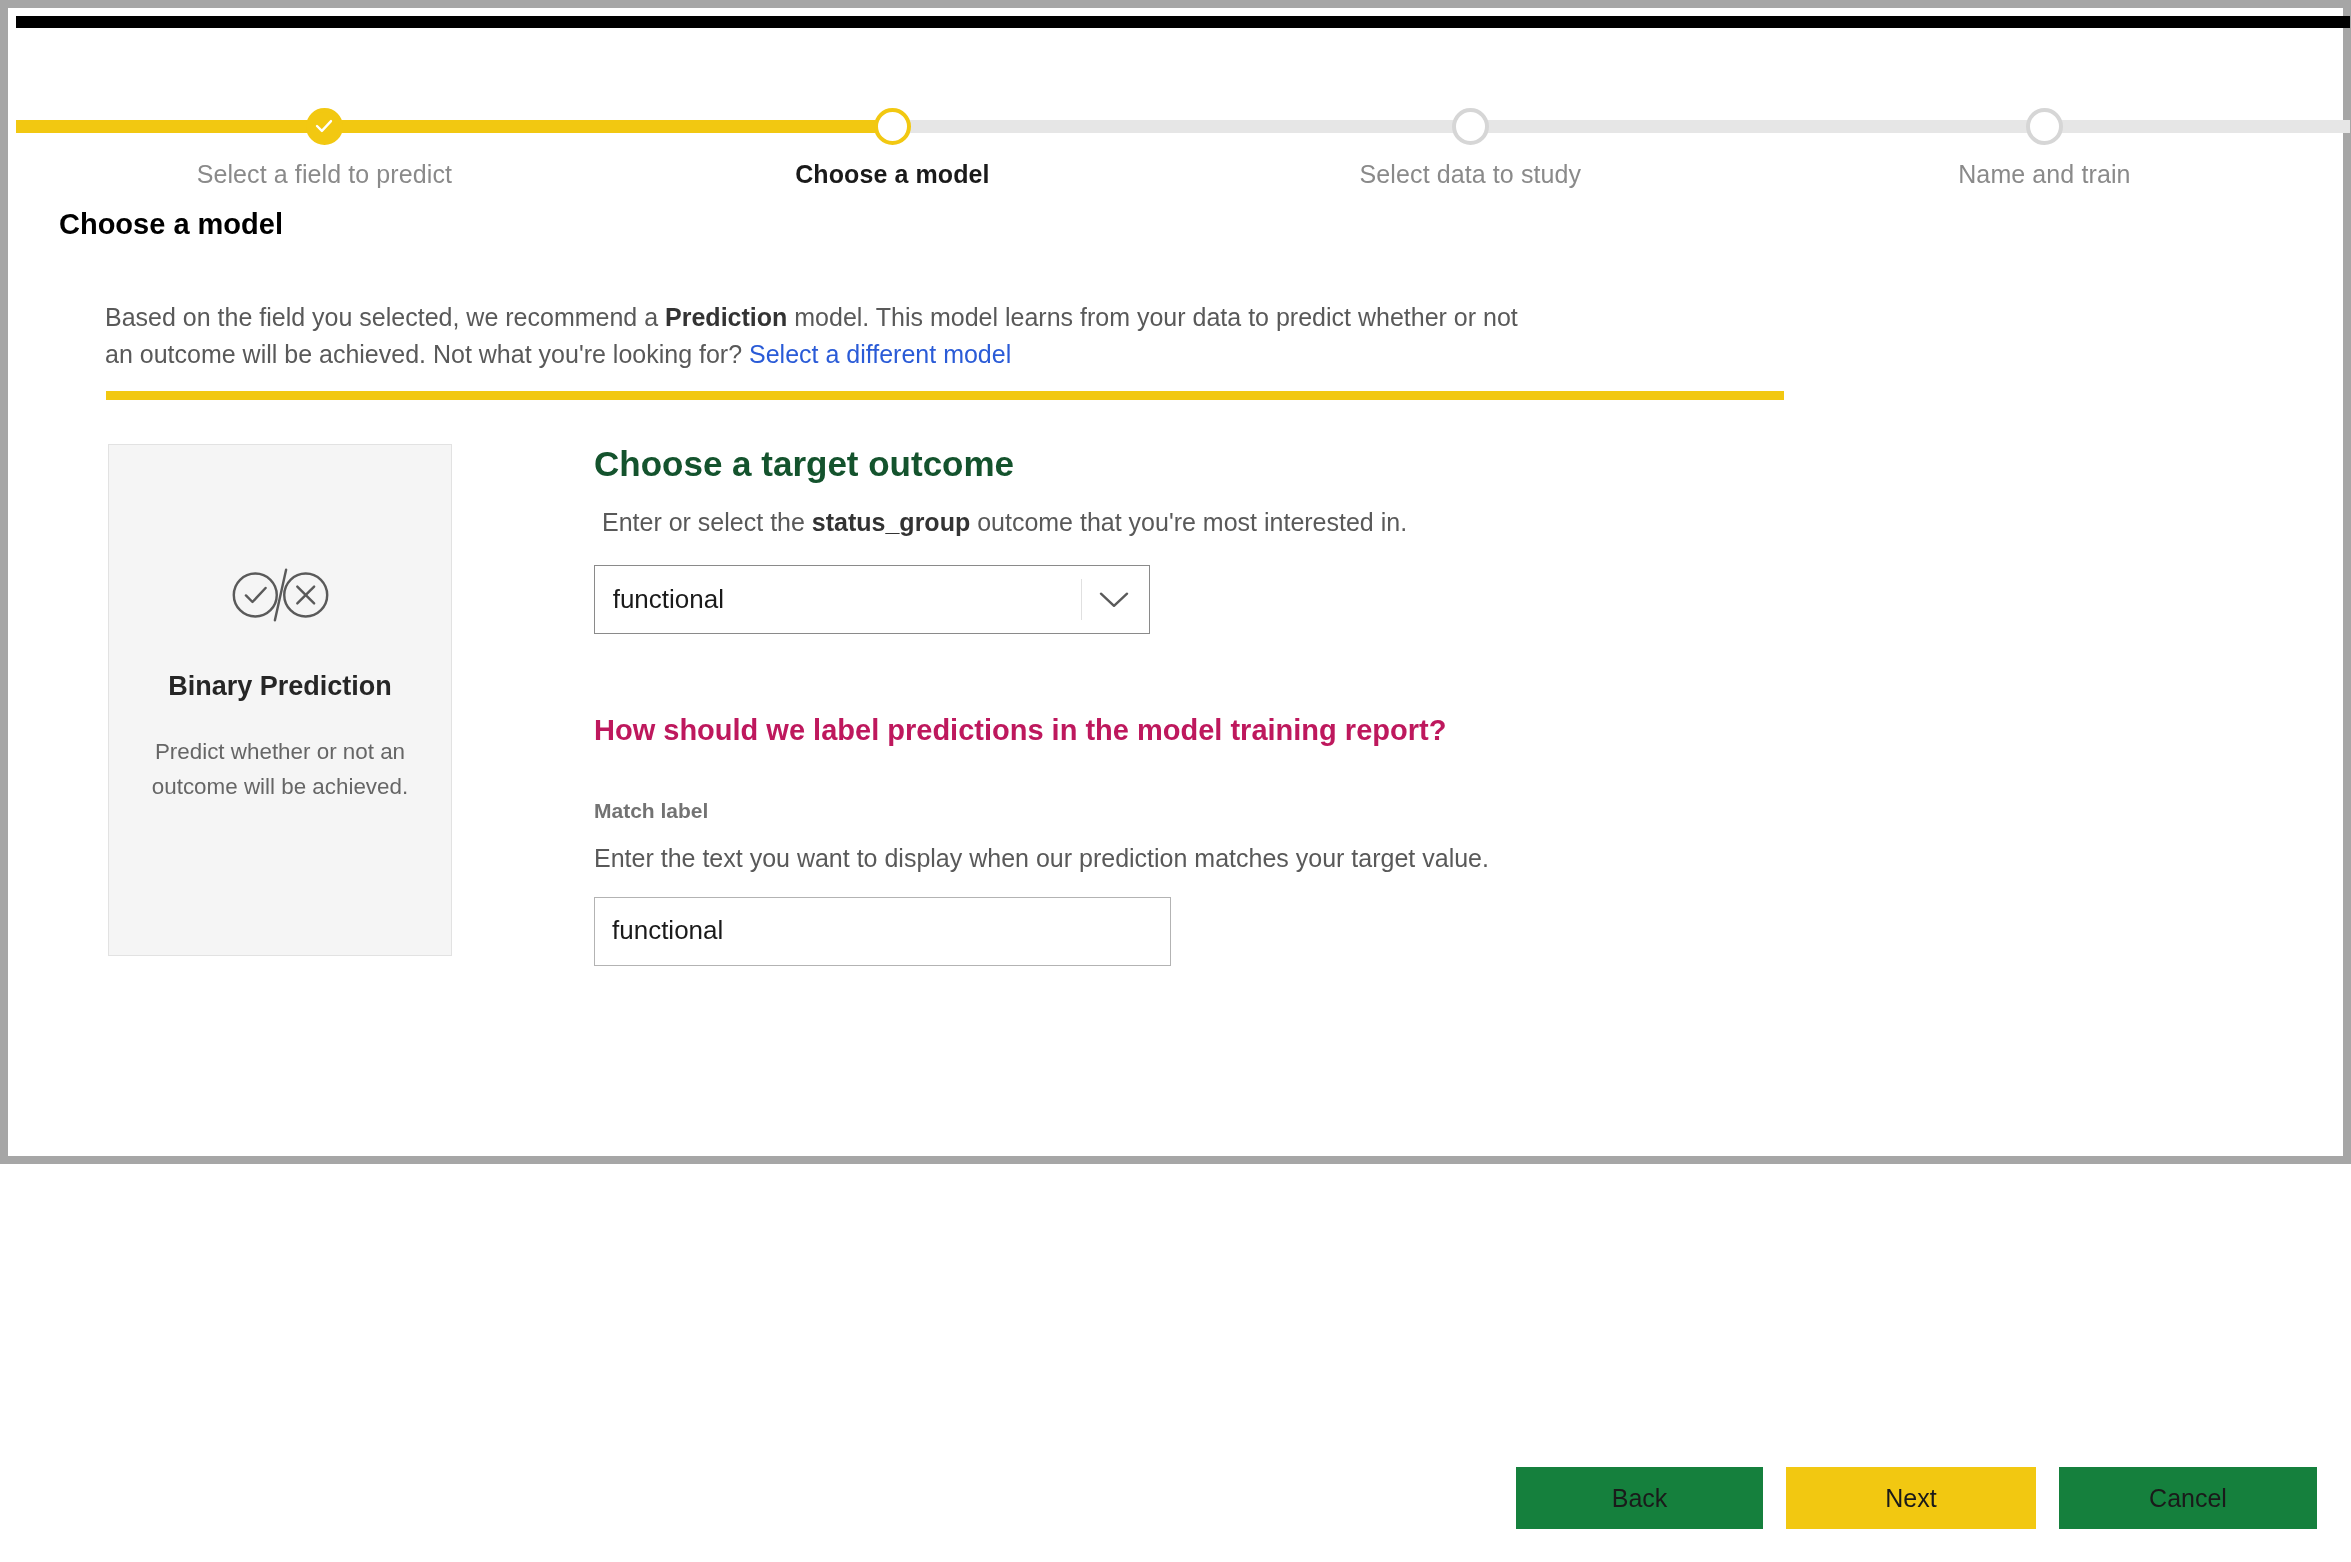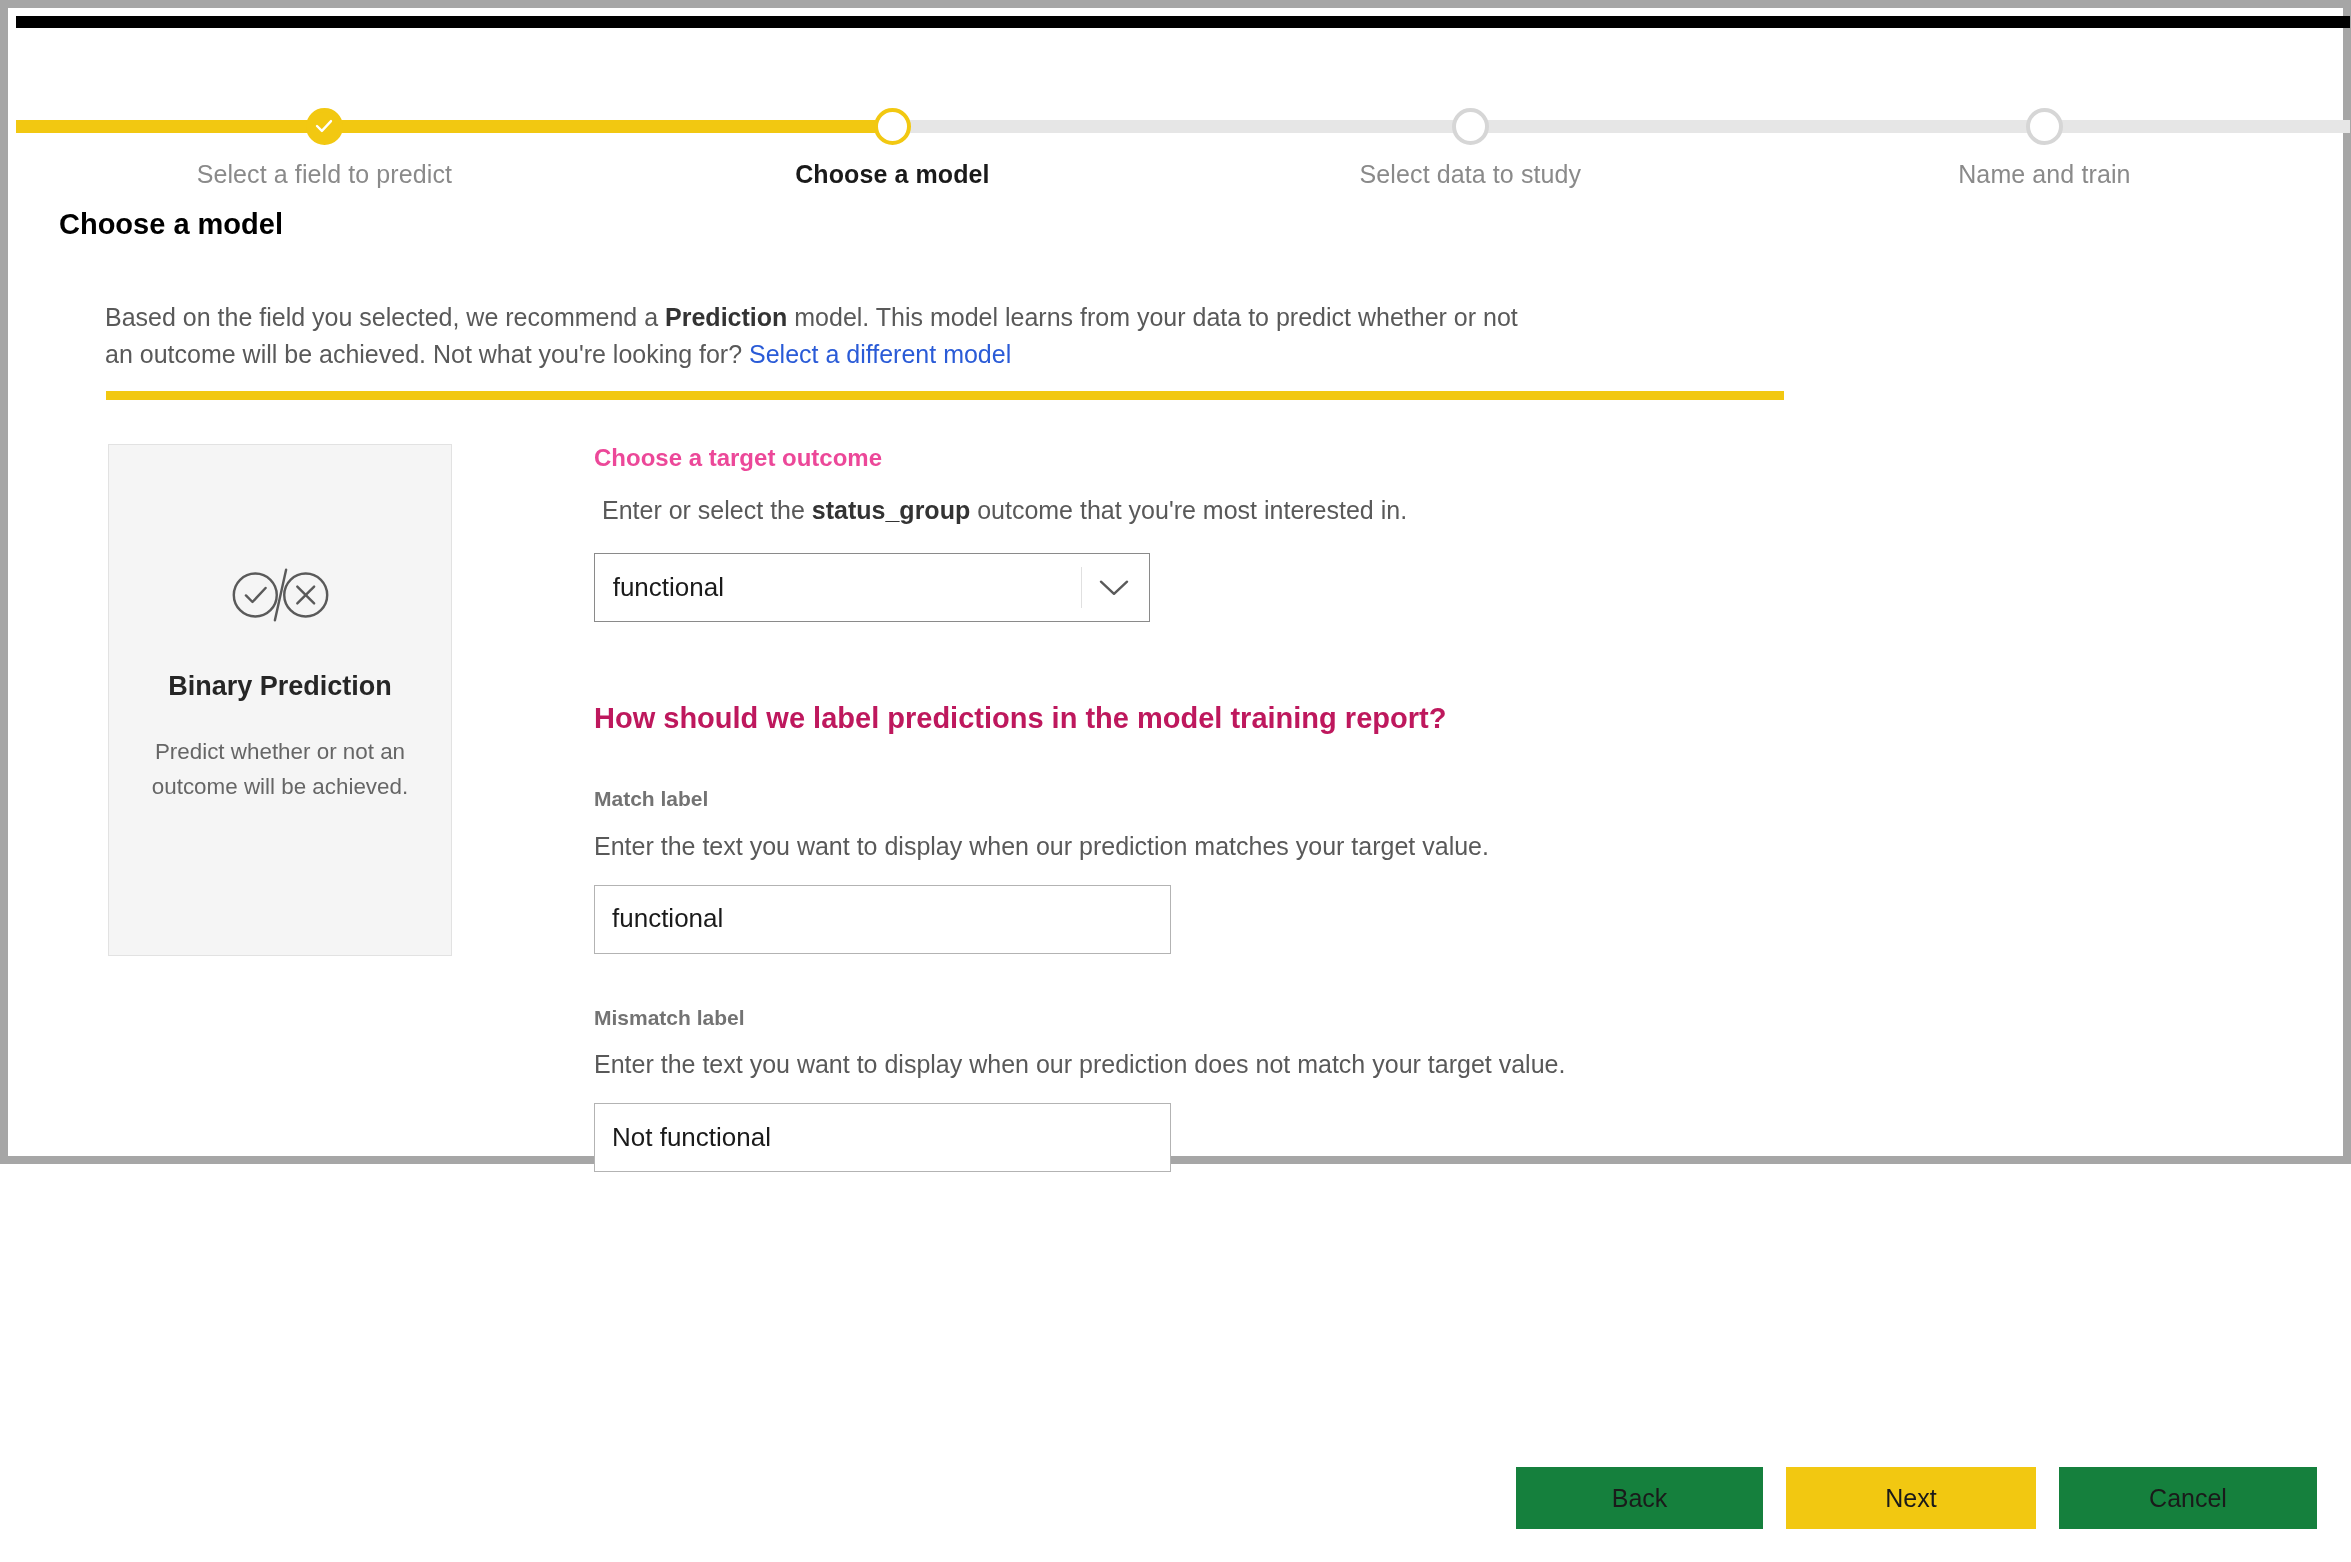--- a/index.html
+++ b/index.html
@@ -161,23 +161,23 @@
   }
 
   
   #right {
     position: absolute;
     left: 586px;
     top: 436px;
     width: 1492px;
   }
   .sec-title {
-    font-size: 24px;
-    font-weight: bold;
-    color: #ec4899;
+    font-size: 35px;
+    font-weight: bold;
+    color: #14532d;
   }
   .sec-sub {
     margin-top: 24px;
     font-size: 25px;
     color: #595959;
     margin-left: 8px;
   }
   .sec-sub b { color: #333333; font-weight: bold; }
 
   .combo {
@@ -348,27 +348,20 @@
     <div class="block-title">How should we label predictions in the model training report?</div>
 
     <div class="field">
       <div class="field-label">Match label</div>
       <div class="field-hint">Enter the text you want to display when our prediction matches your target value.</div>
       <div class="textinput">
         <span title="Enter a match label">functional</span>
       </div>
     </div>
 
-    <div class="field">
-      <div class="field-label">Mismatch label</div>
-      <div class="field-hint">Enter the text you want to display when our prediction does not match your target value.</div>
-      <div class="textinput">
-        <span title="Enter a mismatch label">Not functional</span>
-      </div>
-    </div>
 
   </div>
 
   <div id="footer">
     <button class="btn" id="btn-back">Back</button>
     <button class="btn" id="btn-cancel">Cancel</button>
     <button class="btn" id="btn-next">Next</button>
   </div>
 
 </div>

